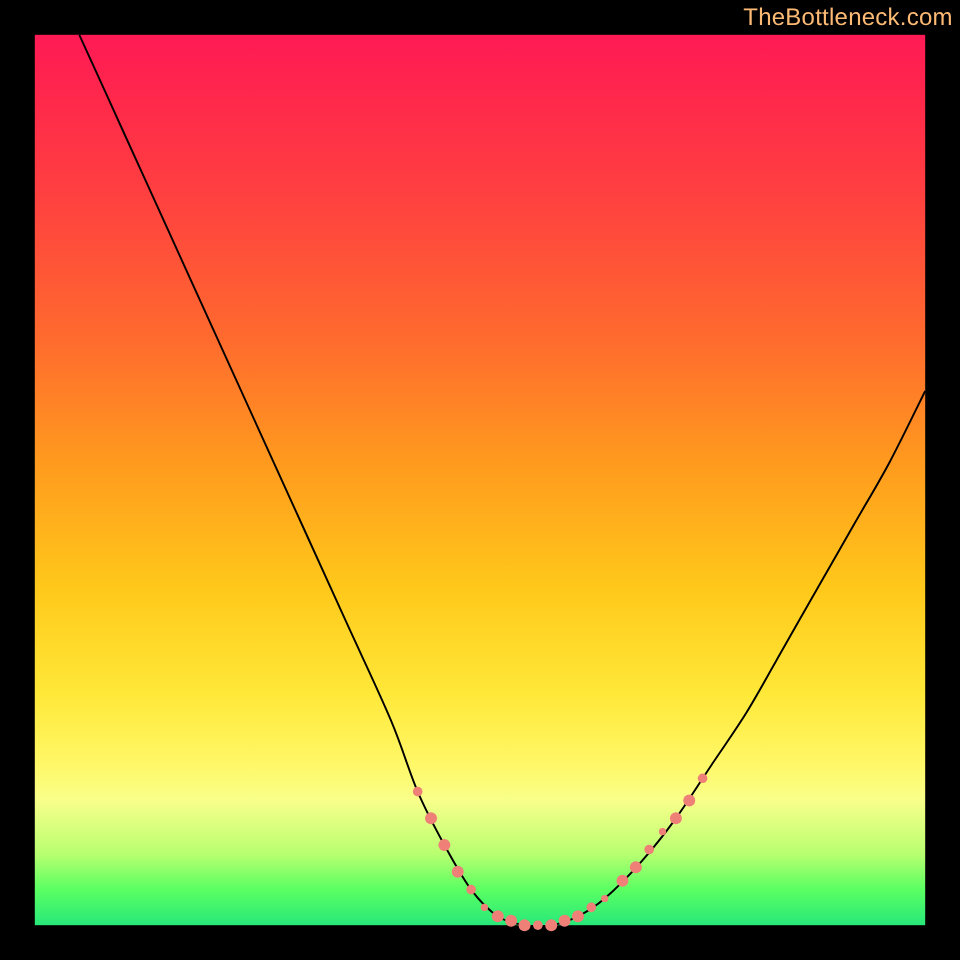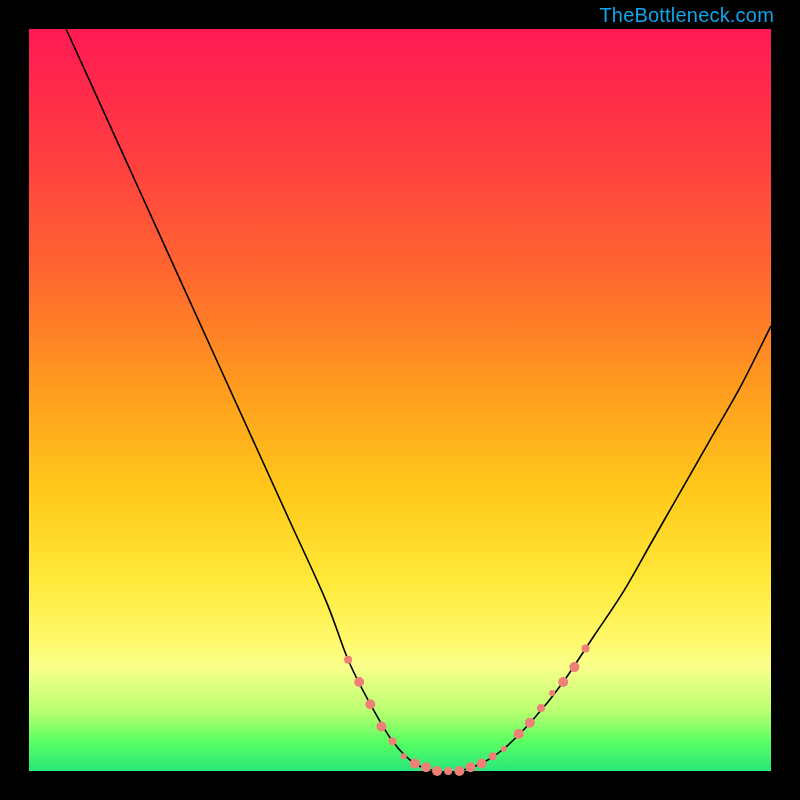--- a/index.html
+++ b/index.html
@@ -38,22 +38,22 @@
       #fff868 82%,
       #f8ff8a 86%,
       #b8ff70 92%,
       #5aff62 96%,
       #28e87a 100%
     );
   }
   .watermark {
     position: absolute;
     top: 4px;
-    right: 26px;
-    color: #0ea5e9;
+    right: 6px;
+    color: #fdba74;
     font-size: 20px;
     font-weight: 500;
     letter-spacing: 0.2px;
     user-select: none;
   }
   svg.curve {
     position: absolute;
     left: 0;
     top: 0;
     width: 742px;

